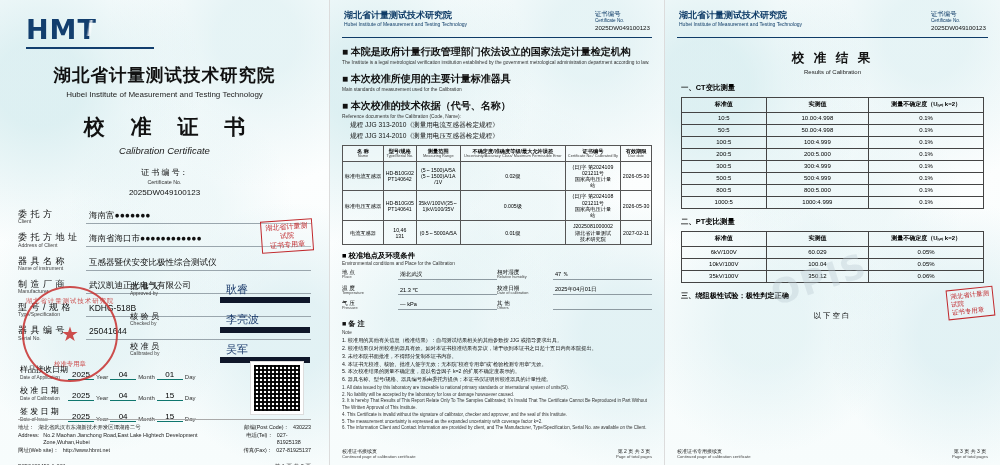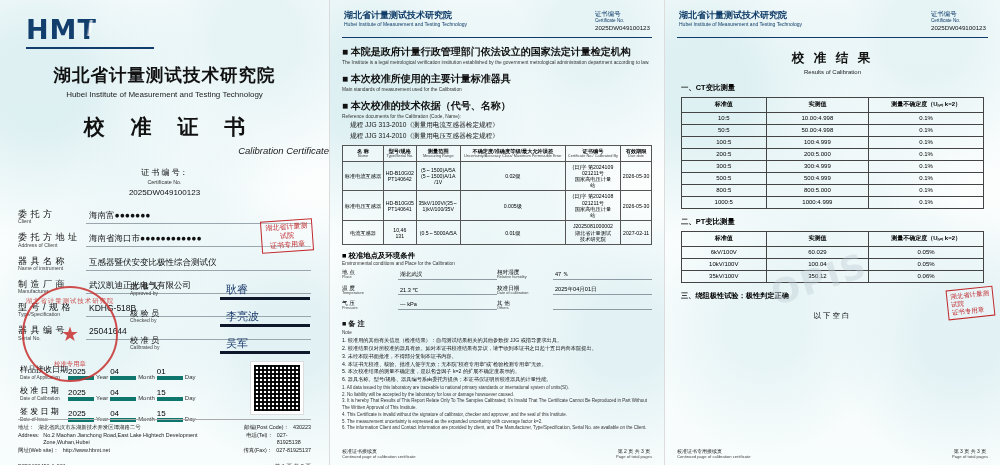--- a/index.html
+++ b/index.html
@@ -44,21 +44,21 @@
   }
   .hmt-logo .slash{
     position:absolute; left:0; top:6px; width:128px; height:16px;
     background:linear-gradient(100deg, rgba(255,255,255,0) 48%, rgba(255,255,255,.85) 50%, rgba(255,255,255,0) 52%);
     pointer-events:none;
   }
   .hmt-underline{ margin:2px 0 0 26px; width:128px; height:2px; background:#123e6e; }
   .p1-title{ text-align:center; font-size:17.5px; font-weight:bold; color:#111; margin-top:14px; letter-spacing:1px; }
   .p1-title-en{ text-align:center; font-size:8px; color:#222; margin-top:3px; }
   .p1-cert{ text-align:center; font-size:21px; font-weight:bold; letter-spacing:10px; margin-top:14px; color:#111; text-indent:10px;}
-  .p1-cert-en{ text-align:right; font-size:9.5px; color:#222; margin-top:4px; font-style:italic; }
+  .p1-cert-en{ text-align:center; font-size:9.5px; color:#222; margin-top:4px; font-style:italic; }
   .p1-no{ text-align:center; font-size:8px; margin-top:12px; line-height:1.35; color:#111; }
 
   .p1-fields{ margin:10px 18px 0 18px; font-size:9px; color:#111; }
   .fld{ display:flex; align-items:flex-start; margin-bottom:7px; }
   .fld .lab{ width:68px; flex:0 0 68px; line-height:1.15; }
   .fld .lab .cn{ display:block; font-size:9px; letter-spacing:.5px;}
   .fld .lab .en{ display:block; font-size:5.2px; color:#444; }
   .fld .val{
     flex:1; border-bottom:1px solid #9aa6ad; min-height:15px;
     font-size:8.5px; padding:1px 3px 1px 3px; color:#111;
@@ -84,30 +84,30 @@
   .seal .bot-text{
     position:absolute; bottom:11px; left:0; right:0; text-align:center;
     font-size:6.4px; color:#c8302f;
   }
 
   .p1-approve{ position:absolute; left:130px; top:268px; width:180px; font-size:8px; color:#111; }
   .p1-approve .row{ display:flex; align-items:flex-start; margin-bottom:9px;gap:36px; }
   .p1-approve .lab{ width:54px; flex:0 0 54px; line-height:1.1; }
   .p1-approve .lab .cn{ display:block; font-size:8.2px; }
   .p1-approve .lab .en{ display:block; font-size:5px; color:#444; }
-  .p1-approve .sig{ flex:1; border-bottom:3px solid #0f172a; min-height:14px;
+  .p1-approve .sig{ flex:1; border-bottom:6px solid #0f172a; min-height:14px;
     font-family:"DejaVu Serif", serif; font-size:11px; color:#1a3a6b; padding-left:6px; }
 
   .p1-dates{ position:absolute; left:20px; top:352px; width:180px; font-size:8px; }
   .p1-dates .row{ display:flex; align-items:flex-end; margin-bottom:7px; }
   .p1-dates .lab{ width:48px; flex:0 0 48px; line-height:1.1; }
   .p1-dates .lab .cn{ display:block; font-size:8px; }
   .p1-dates .lab .en{ display:block; font-size:4.8px; color:#444; }
   .p1-dates .dt{ display:flex; align-items:flex-end; gap:2px; font-size:8px; }
-  .p1-dates .dt .num{ border-bottom:4px solid #0f766e; min-width:26px; }
+  .p1-dates .dt .num{ border-bottom:1px solid #0f766e; min-width:26px; text-align:center; }
   .p1-dates .dt .u{ font-size:6px; color:#333; }
 
   .qr{
     position:absolute; right:26px; top:348px; width:52px; height:52px;
     background:
       repeating-linear-gradient(0deg,#111 0 2px, #fff 2px 4px),
       repeating-linear-gradient(90deg,#111 0 2px, #fff 2px 4px);
     background-blend-mode:multiply;
     border:3px solid #fff; outline:1px solid #ddd;
   }

